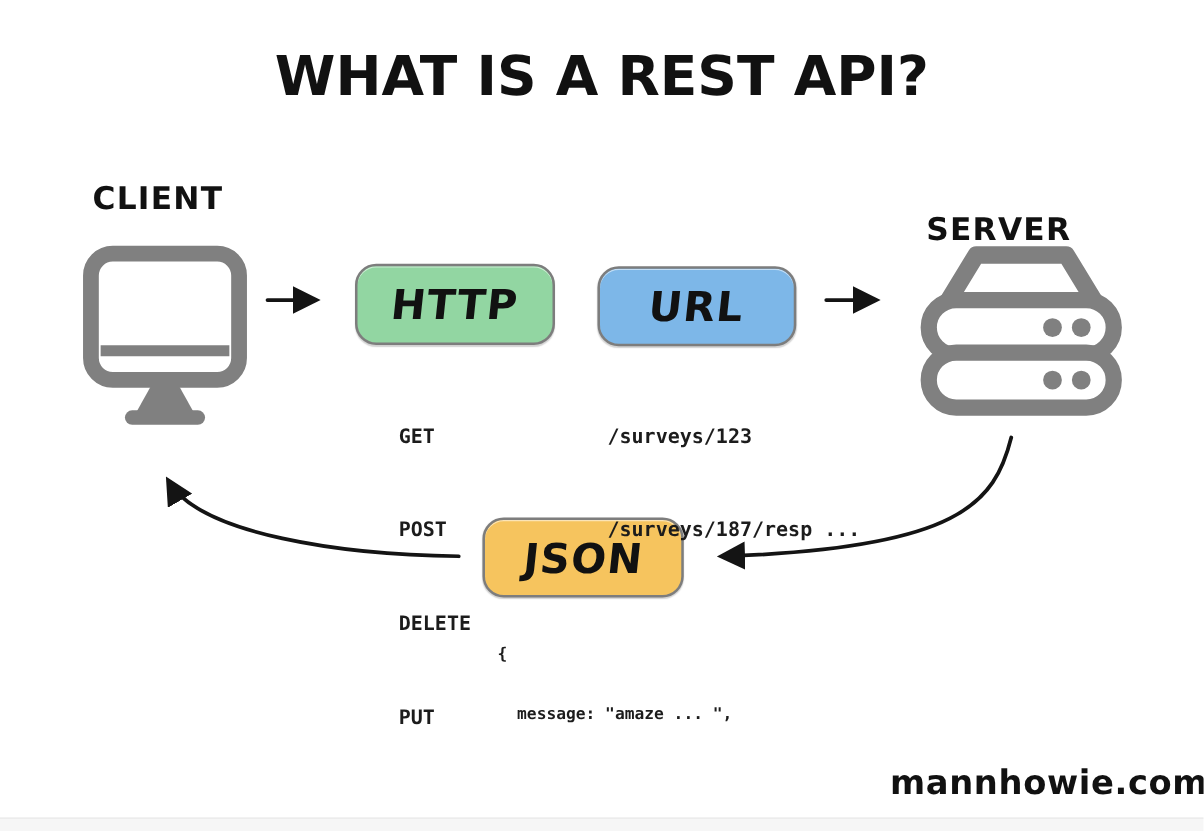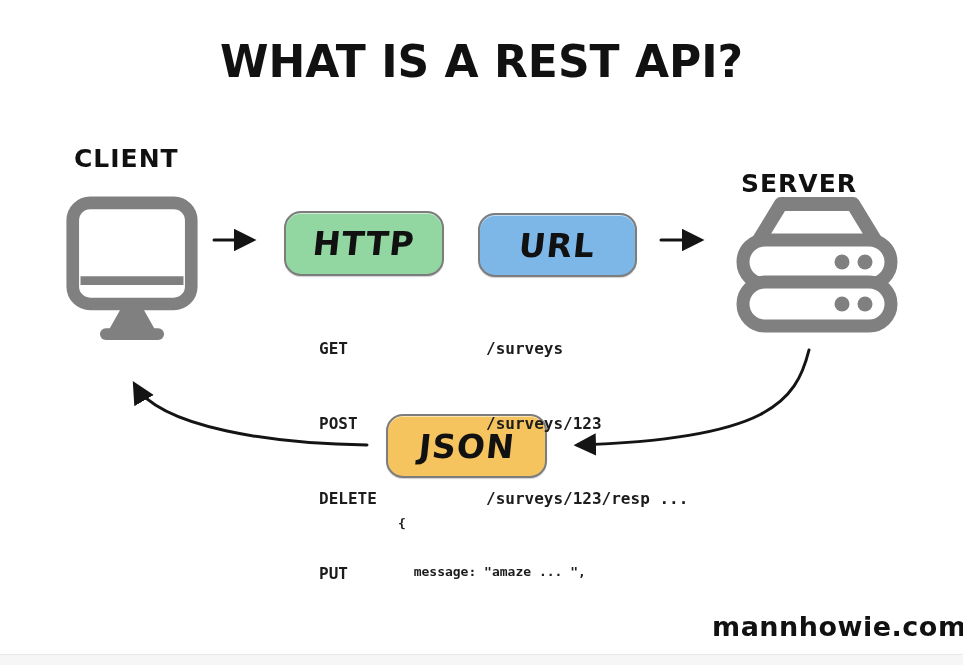--- a/index.html
+++ b/index.html
@@ -89,23 +89,22 @@
   </div>
 
   <div class="mono-list methods">
     <div>GET</div>
     <div>POST</div>
     <div>DELETE</div>
     <div>PUT</div>
   </div>
 
   <div class="mono-list urls">
-    <div>/surveys</div>
     <div>/surveys/123</div>
-    <div>/surveys/123/resp ...</div>
+    <div>/surveys/187/resp ...</div>
   </div>
 
   <div class="code">
     <div>{</div>
     <div>  message: "amaze ... ",</div>
     
     
   </div>
 
   <svg class="arrow-layer" viewBox="0 0 963 665" aria-hidden="true">

